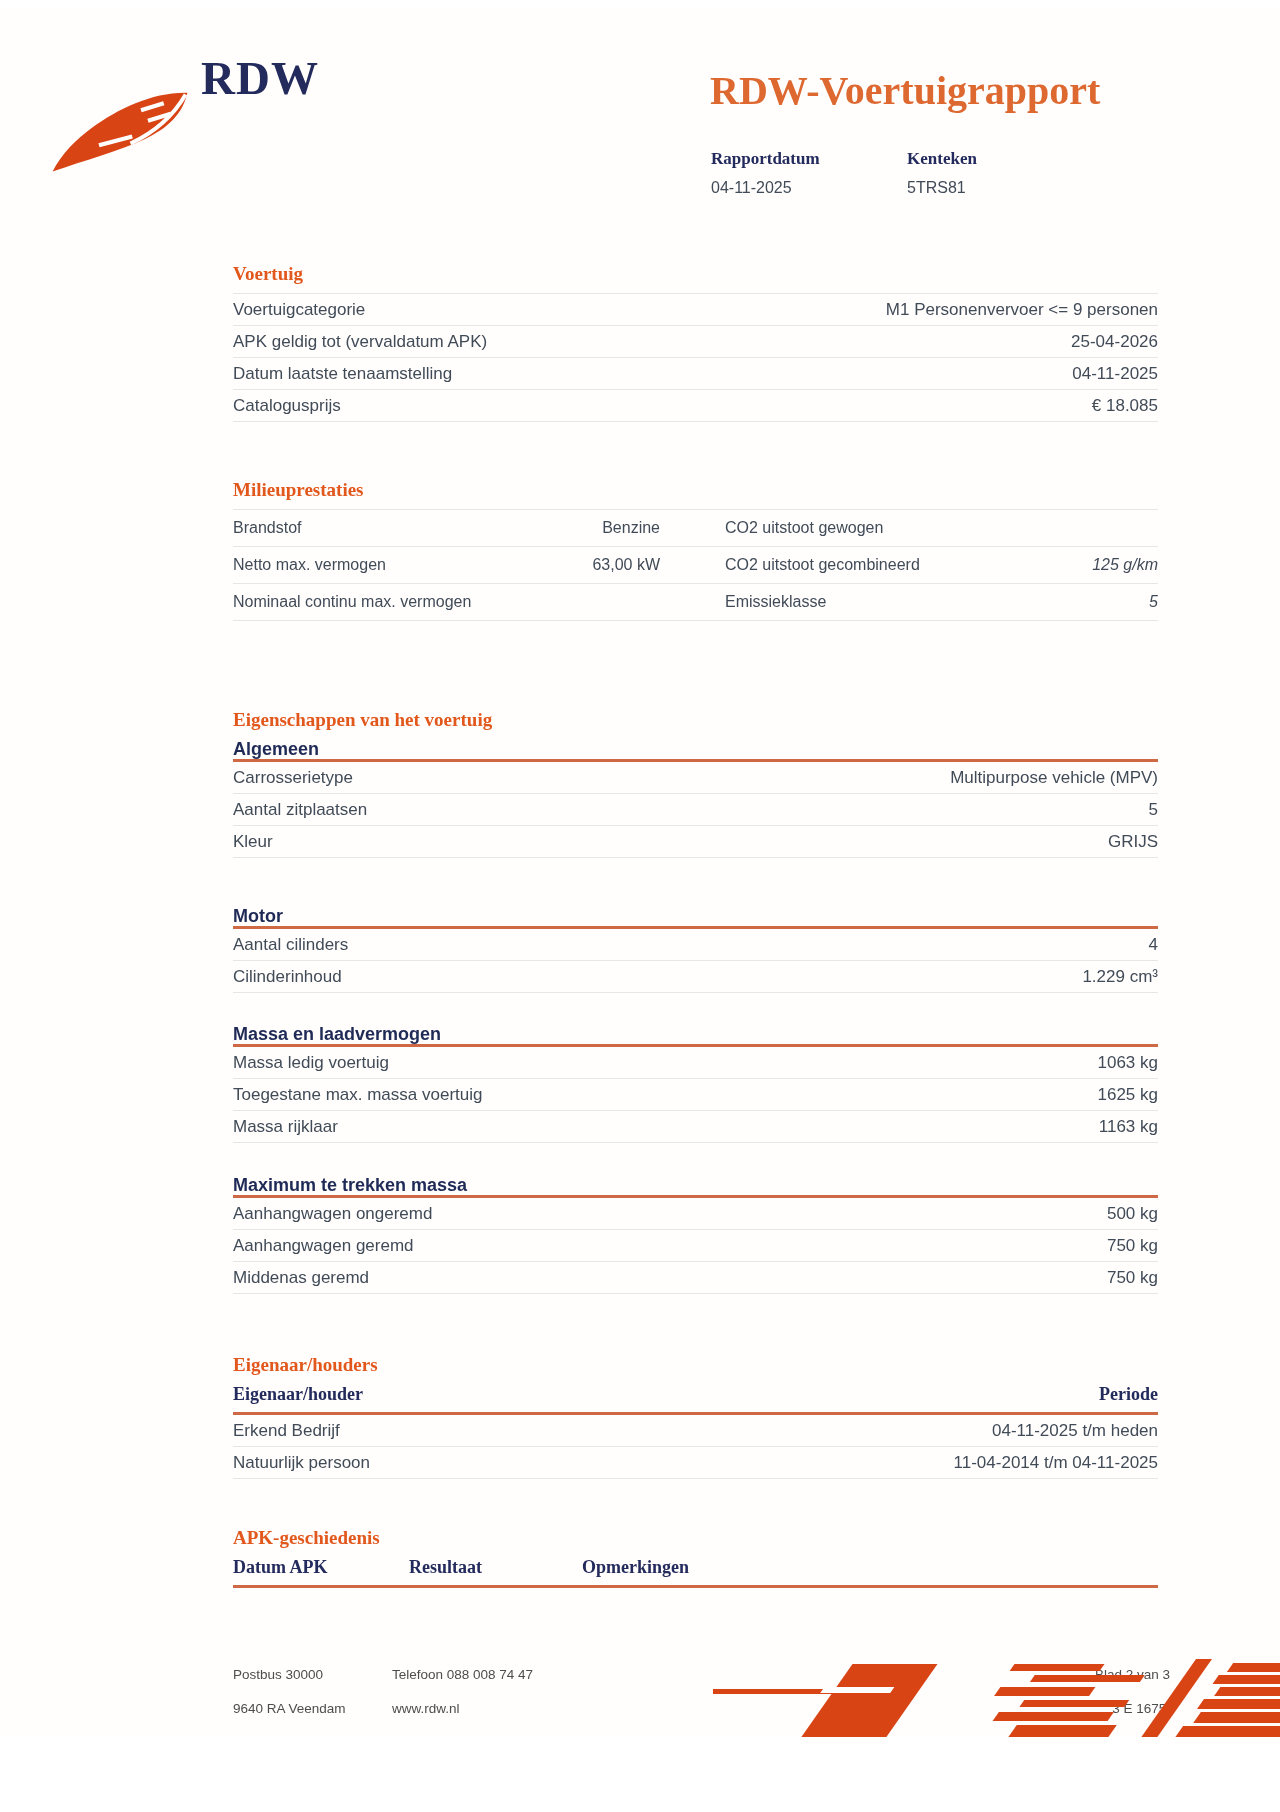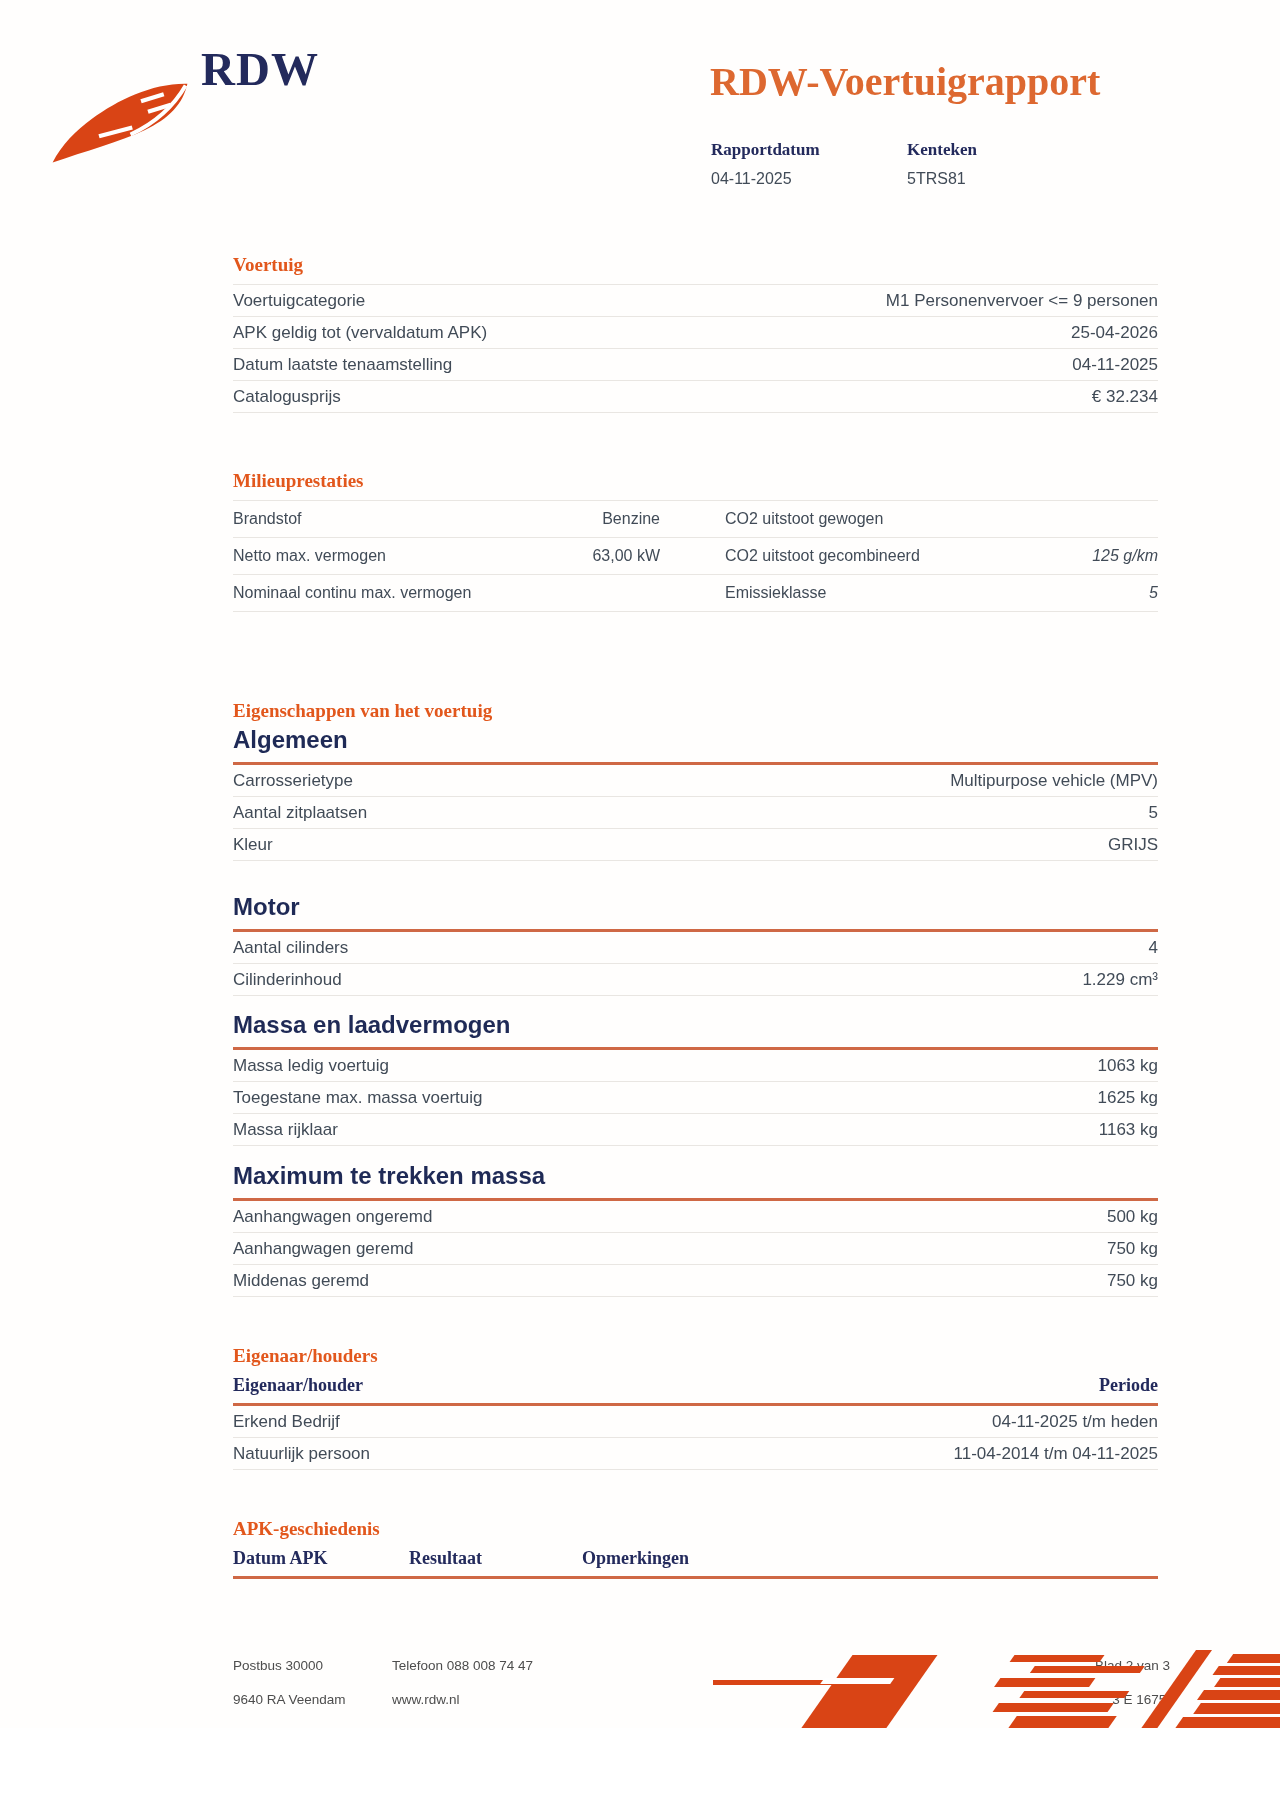--- a/index.html
+++ b/index.html
@@ -1,18 +1,18 @@
 <!DOCTYPE html>
 <html><head>
 <meta charset="utf-8">
 <style>
   html,body { margin:0; padding:0; background:#ffffff; }
   .page {
     position:relative; width:1280px; height:1728px; background:#fffefd;
-    font-family:"Liberation Sans", sans-serif; color:#414b57; overflow:hidden;
+    font-family:"Liberation Sans", sans-serif; color:#414b57; overflow:hidden;margin-top:9px;
   }
   
   .logo-feather { position:absolute; left:50px; top:78px; width:140px; height:92px; }
   .logo-text {
     position:absolute; left:201px; top:42px;
     font-family:"Liberation Serif", serif; font-weight:bold;
     font-size:47px; color:#232a5c; letter-spacing:1px;
   }
   .doc-title {
     position:absolute; left:710px; top:58px; margin:0;
@@ -27,22 +27,22 @@
   }
   .meta-value { margin-top:10px; font-size:16px; color:#414b57; }
 
   
   .section { position:absolute; left:233px; width:925px; }
   .orange-heading {
     font-family:"Liberation Serif", serif; font-weight:bold;
     font-size:19px; color:#e2571c; line-height:22px;
   }
   .navy-heading {
-    font-weight:bold; font-size:24px; color:#1f2a56; line-height:20px;
-    padding-bottom:12px; border-bottom:3px solid #cf6845;
+    font-weight:bold; font-size:18px; color:#1f2a56; line-height:20px;
+    padding-bottom:0; border-bottom:3px solid #cf6845;
   }
   .rows { margin-top:8px; border-top:1px solid #e9e6e2; }
   .rows.no-top { margin-top:0; border-top:none; }
   .row {
     display:flex; justify-content:space-between; align-items:center;
     height:31px; border-bottom:1px solid #e9e6e2; font-size:17px;
   }
   .row .label { white-space:nowrap; }
   .row .value { white-space:nowrap; text-align:right; }
 
@@ -111,21 +111,21 @@
       <div class="row">
         <span class="label">APK geldig tot (vervaldatum APK)</span>
         <span class="value">25-04-2026</span>
       </div>
       <div class="row">
         <span class="label">Datum laatste tenaamstelling</span>
         <span class="value">04-11-2025</span>
       </div>
       <div class="row">
         <span class="label">Catalogusprijs</span>
-        <span class="value">€ 32.234</span>
+        <span class="value">€ 18.085</span>
       </div>
     </div>
   </div>
 
   <div class="section" style="top:470px;">
     <div class="orange-heading">Milieuprestaties</div>
     <div class="rows">
       <div class="row4">
         <span>Brandstof</span>
         <span class="v-left">Benzine</span>

